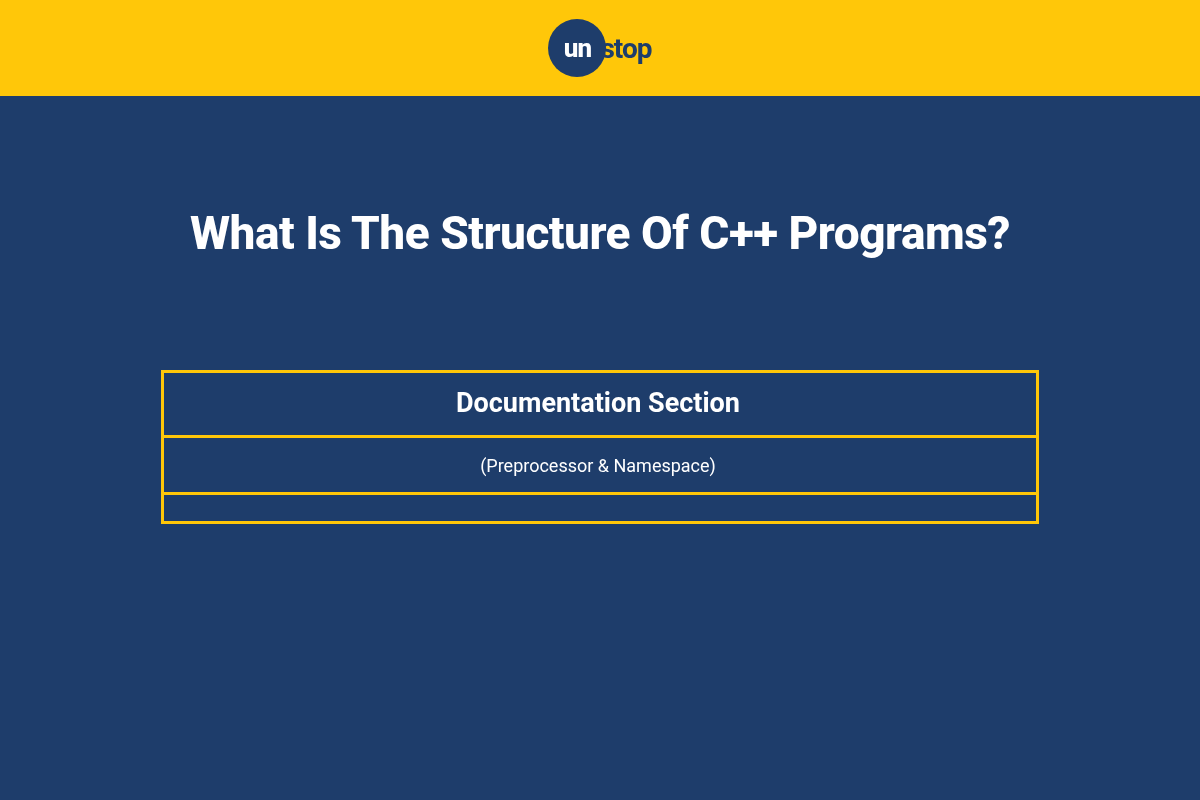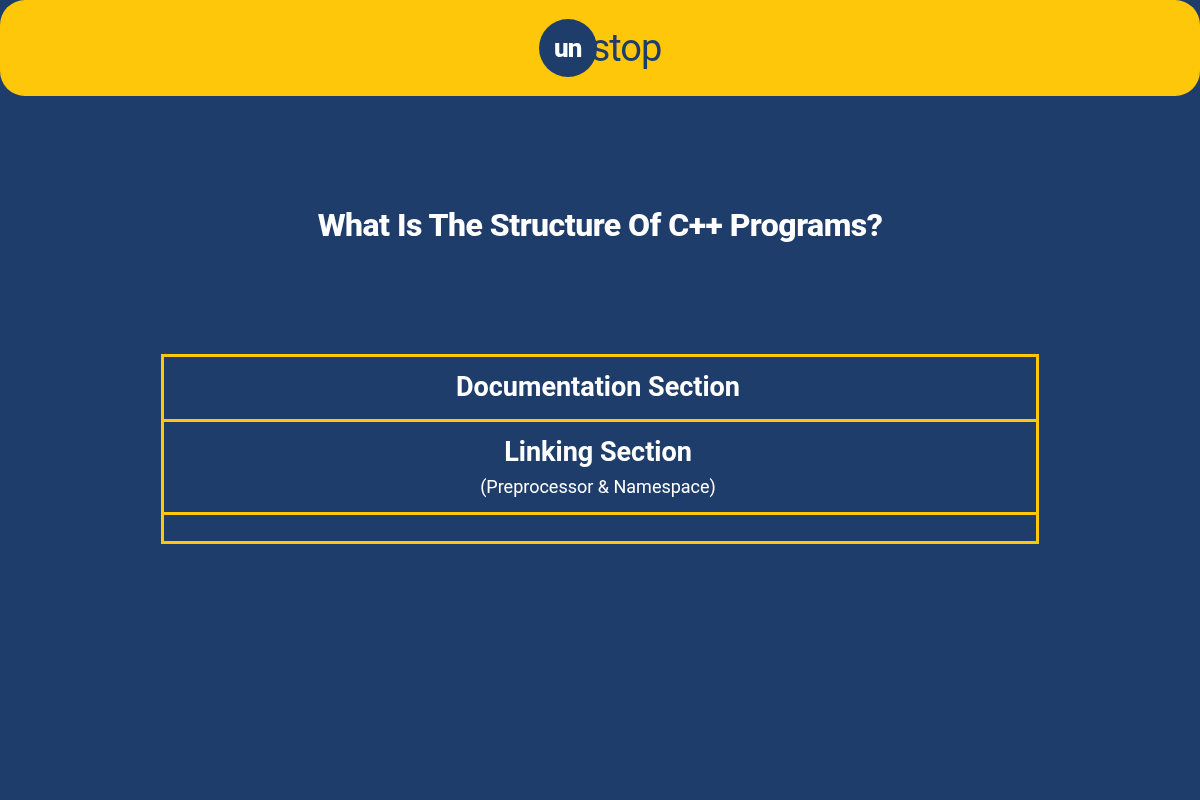--- a/index.html
+++ b/index.html
@@ -9,21 +9,20 @@
     font-family: -apple-system, BlinkMacSystemFont, "Segoe UI", Roboto, Helvetica, Arial, sans-serif;
     background: #1e3d6b;
     overflow: hidden;
   }
   .header-bar {
     width: 100%;
     height: 96px;
     background: #ffc709;
     display: flex;
     justify-content: center;
-    border-radius: 25px;
   }
   .logo {
     display: flex;
     align-items: center;
   }
   .logo-circle {
     width: 58px;
     height: 58px;
     background: #1e3d6b;
     border-radius: 50%;
@@ -31,32 +30,32 @@
     align-items: center;
     justify-content: center;
     font-weight: 800;
     color: #ffffff;
     font-size: 26px;
     letter-spacing: -1px;
     position: relative;
     z-index: 1;
   }
   .logo-text {
-    font-weight: 400;
+    font-weight: 700;
     color: #1e3d6b;
-    font-size: 38px;
+    font-size: 28px;
     letter-spacing: -1px;
     margin-left: -6px;
   }
   .content {
     padding: 0 60px;
   }
   .title {
     color: #ffffff;
-    font-size: 32px;
+    font-size: 46px;
     font-weight: 800;
     text-align: center;
     margin-top: 110px;
     margin-bottom: 110px;
     letter-spacing: -0.5px;
   }
   .stack {
     width: 878px;
     margin: 0 auto;
     border: 3px solid #ffc709;
@@ -94,19 +93,18 @@
 </div>
 
 <div class="content">
   <h1 class="title">What Is The Structure Of C++ Programs?</h1>
 
   <div class="stack">
     <div class="section">
       <div class="section-title">Documentation Section</div>
     </div>
     <div class="section">
-      <div class="section-title">Linking Section</div>
       <div class="section-sub">(Preprocessor &amp; Namespace)</div>
     </div>
     <div class="section">
     </div>
   </div>
 </div>
 
 </body></html>

